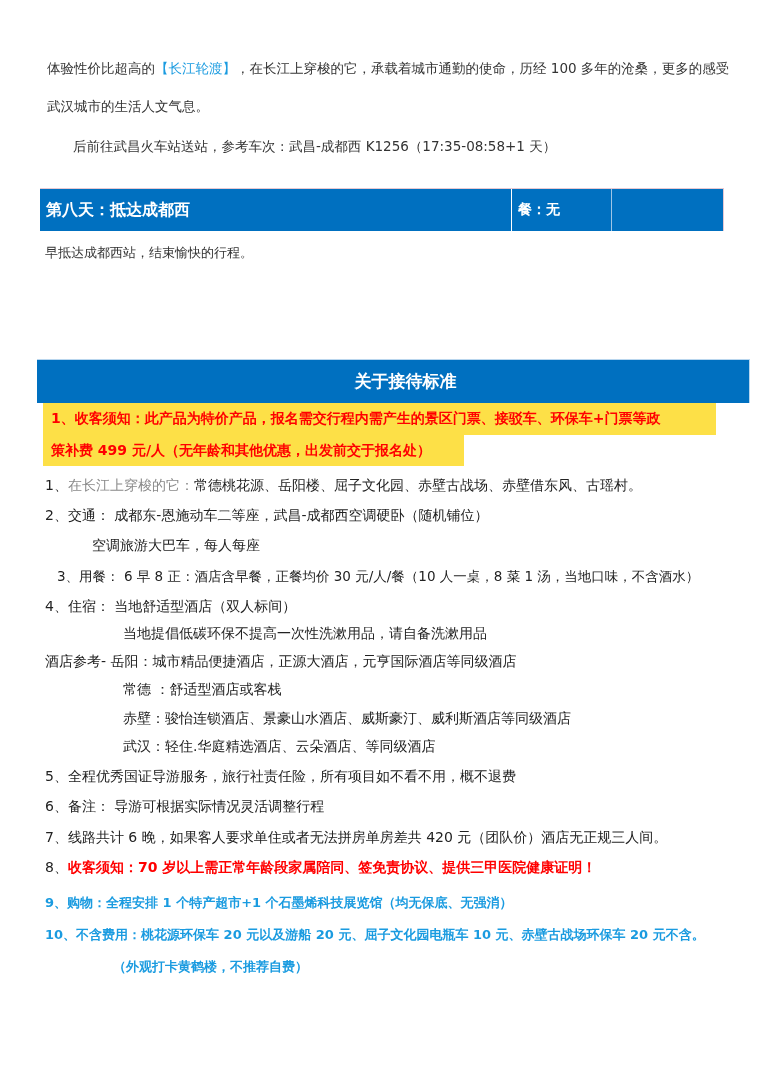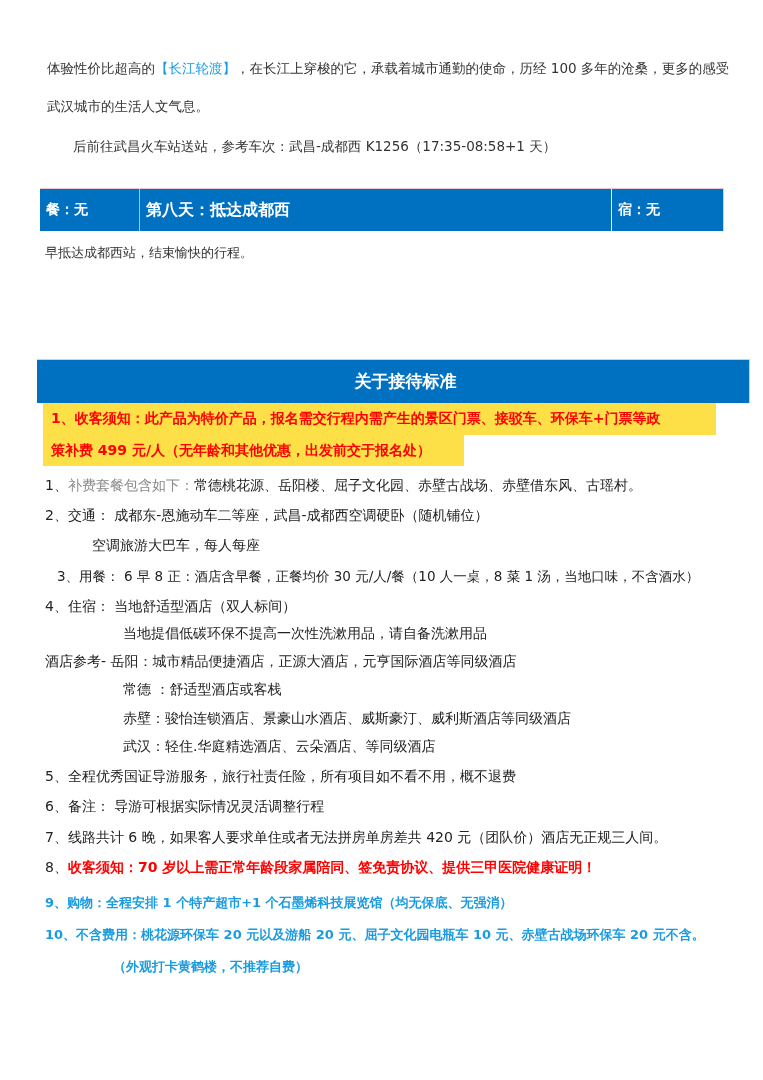--- a/index.html
+++ b/index.html
@@ -37,33 +37,32 @@
 </head>
 <body>
 
 <div class="abs p" style="left:47px; top:60px;">
   <span>体验性价比超高的</span><span class="blue-link">【长江轮渡】</span><span>，在长江上穿梭的它，承载着城市通勤的使命，历经 100 多年的沧桑，更多的感受</span>
 </div>
 <div class="abs p" style="left:47px; top:98px;">武汉城市的生活人文气息。</div>
 <div class="abs p" style="left:73px; top:138px;">后前往武昌火车站送站，参考车次：武昌-成都西 K1256（17:35-08:58+1 天）</div>
 
 <div class="day-bar">
+  <div class="day-cell day-title">第八天：抵达成都西</div>
   <div class="day-cell day-meal">餐：无</div>
-  <div class="day-cell day-title">第八天：抵达成都西</div>
-  <div class="day-cell day-lodge">宿：无</div>
 </div>
 <div class="abs p" style="left:45px; top:244px; font-size:13px;">早抵达成都西站，结束愉快的行程。</div>
 
 <div class="sec-header">关于接待标准</div>
 
 <div class="hl" style="left:43px; top:403px; width:673px; height:32px;">1、收客须知：此产品为特价产品，报名需交行程内需产生的景区门票、接驳车、环保车+门票等政</div>
 <div class="hl" style="left:43px; top:435px; width:421px; height:31px;">策补费 499 元/人（无年龄和其他优惠，出发前交于报名处）</div>
 
 <div class="abs item" style="left:45px; top:477px;">
-  <span>1、</span><span class="gray">补费套餐包含如下：</span><span>常德桃花源、岳阳楼、屈子文化园、赤壁古战场、赤壁借东风、古瑶村。</span>
+  <span>1、</span><span class="gray">在长江上穿梭的它：</span><span>常德桃花源、岳阳楼、屈子文化园、赤壁古战场、赤壁借东风、古瑶村。</span>
 </div>
 <div class="abs item" style="left:45px; top:507px;">2、交通：  成都东-恩施动车二等座，武昌-成都西空调硬卧（随机铺位）</div>
 <div class="abs item" style="left:92px; top:537px;">空调旅游大巴车，每人每座</div>
 <div class="abs item" style="left:57px; top:568px; font-size:13.5px;">3、用餐：  6 早 8 正：酒店含早餐，正餐均价 30 元/人/餐（10 人一桌，8 菜 1 汤，当地口味，不含酒水）</div>
 <div class="abs item" style="left:45px; top:598px;">4、住宿：  当地舒适型酒店（双人标间）</div>
 <div class="abs item" style="left:123px; top:625px;">当地提倡低碳环保不提高一次性洗漱用品，请自备洗漱用品</div>
 <div class="abs item" style="left:45px; top:653px;">酒店参考- 岳阳：城市精品便捷酒店，正源大酒店，元亨国际酒店等同级酒店</div>
 <div class="abs item" style="left:123px; top:681px;">常德 ：舒适型酒店或客栈</div>
 <div class="abs item" style="left:123px; top:710px;">赤壁：骏怡连锁酒店、景豪山水酒店、威斯豪汀、威利斯酒店等同级酒店</div>
 <div class="abs item" style="left:123px; top:738px;">武汉：轻住.华庭精选酒店、云朵酒店、等同级酒店</div>

